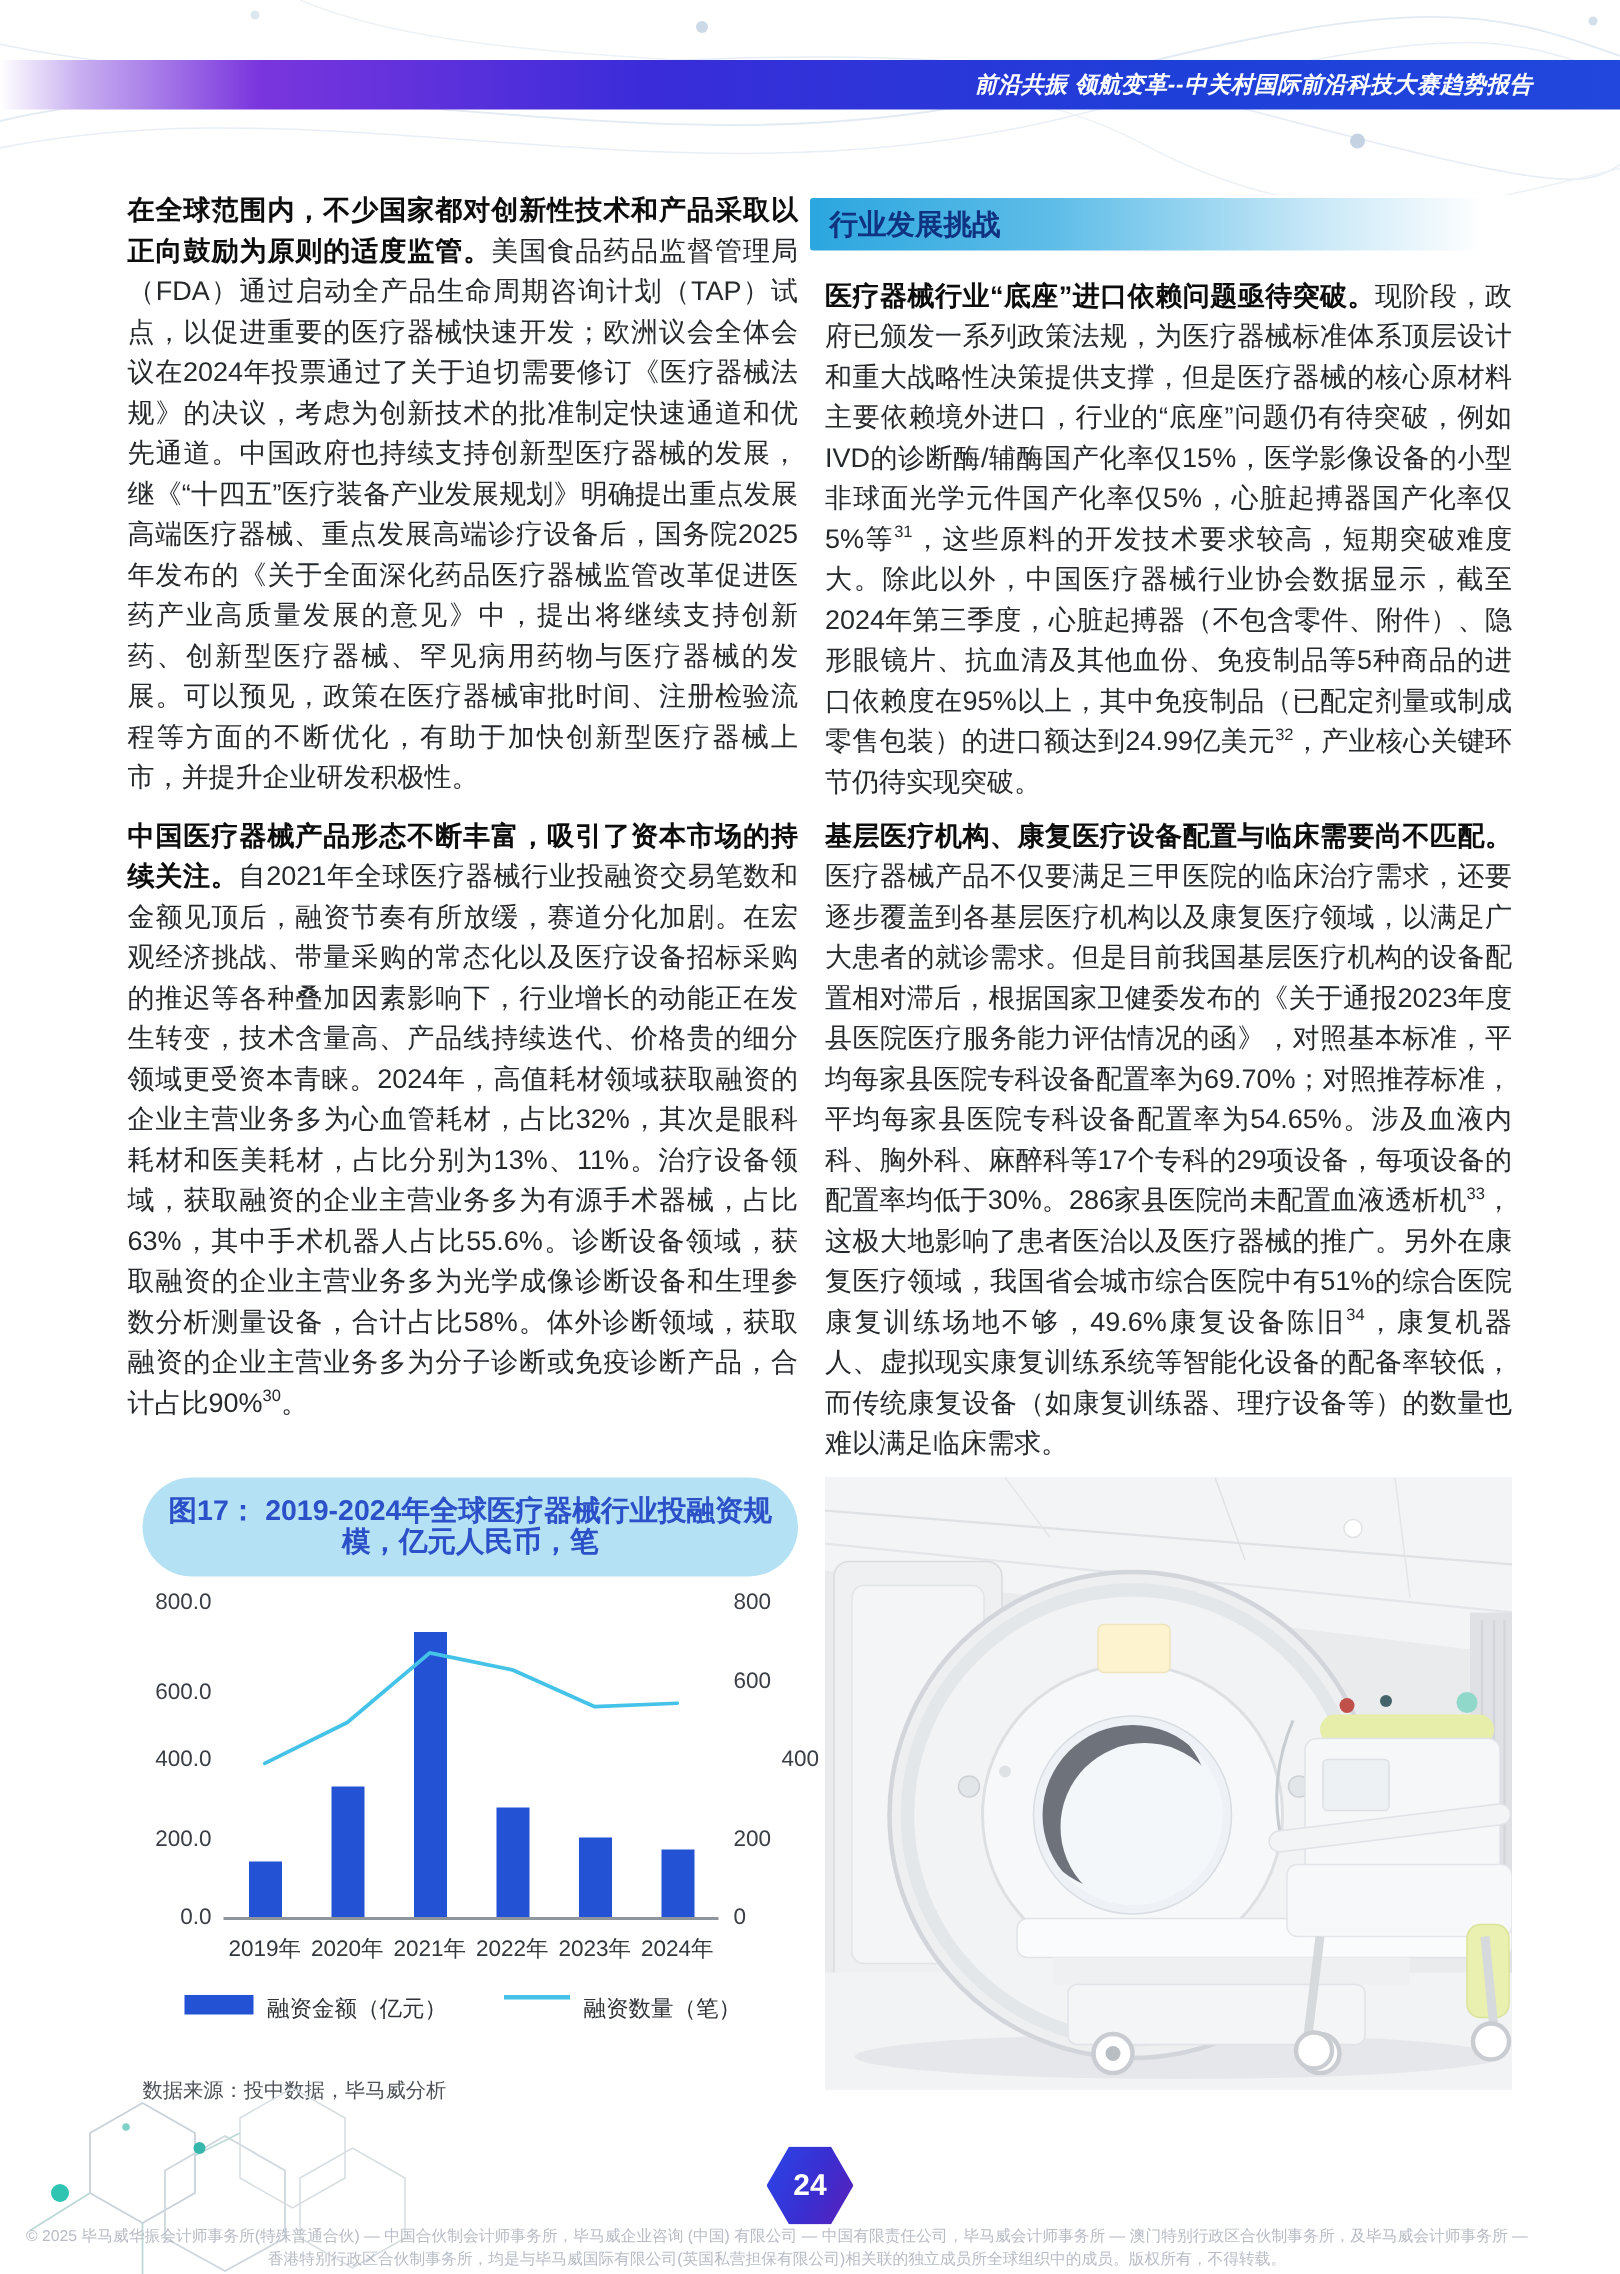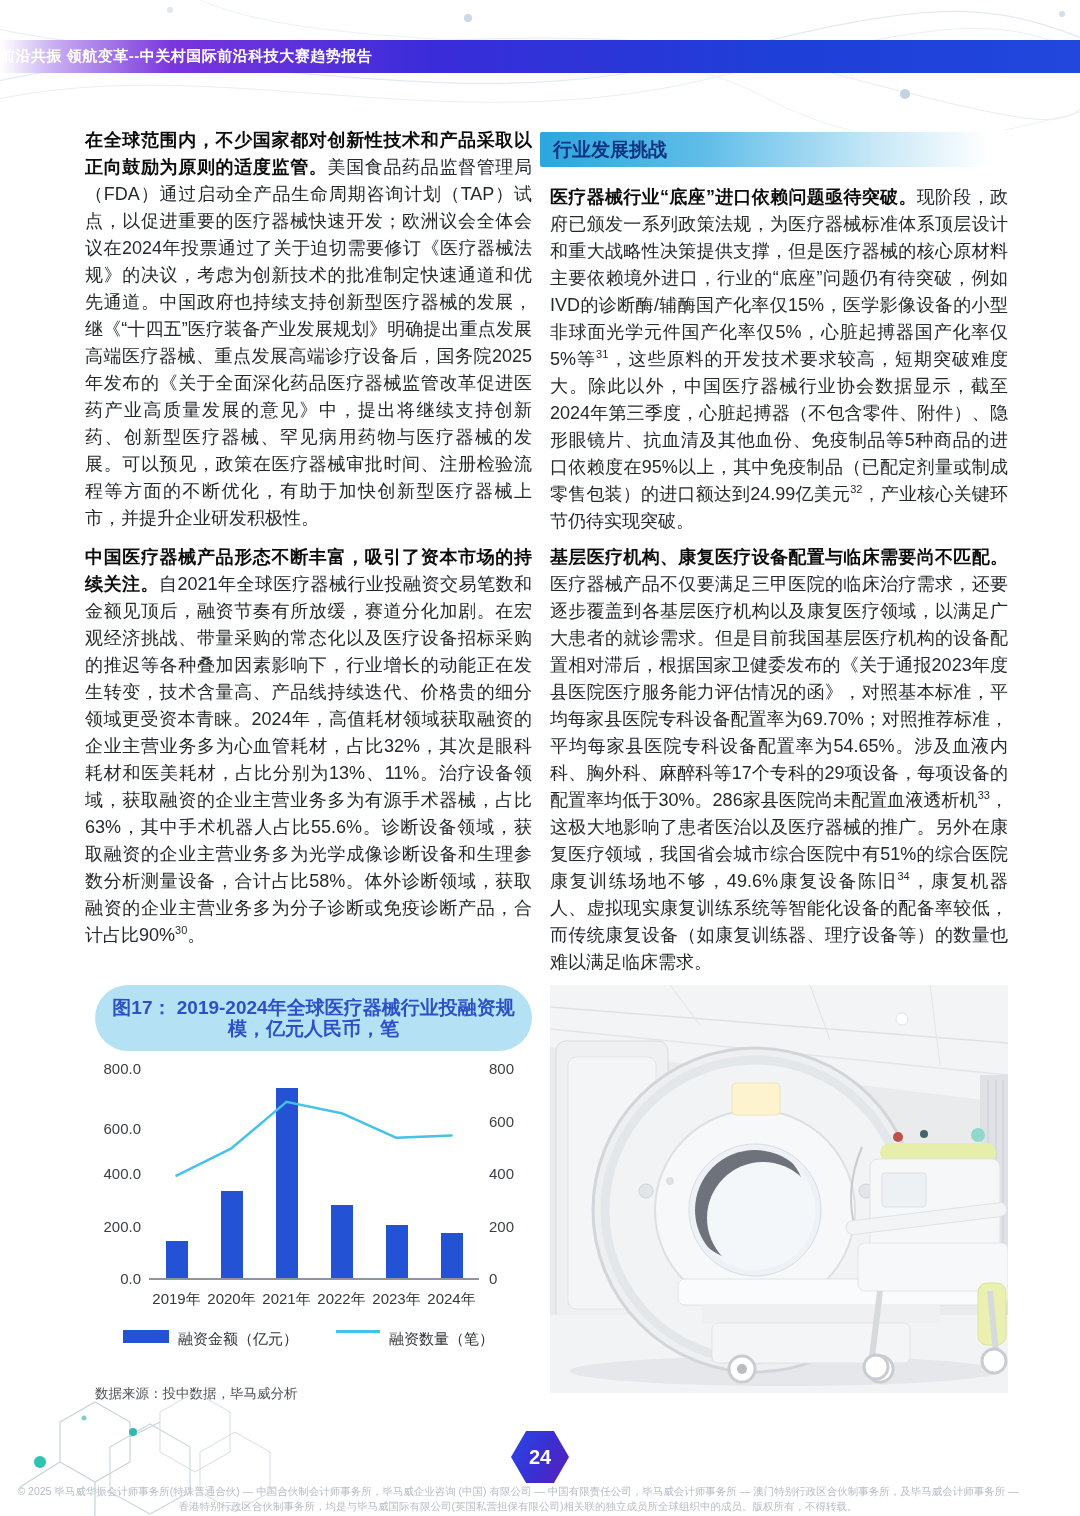--- a/index.html
+++ b/index.html
@@ -3,21 +3,21 @@
 <meta charset="utf-8">
 <style>
   html,body{margin:0;padding:0;background:#ffffff;}
   .page{position:relative;width:1080px;height:1516px;background:#ffffff;overflow:hidden;
         font-family:"Liberation Sans","DejaVu Sans",sans-serif;}
   
   .deco{position:absolute;pointer-events:none;}
   
   .header-band{position:absolute;top:40px;left:0;width:1080px;height:33px;
     background:linear-gradient(90deg,#ffffff 0%,#c7aef0 5%,#7a35dd 16%,#3a2cd9 40%,#1e3fd8 72%,#2147dd 100%);
-    display:flex;align-items:center;justify-content:flex-start;padding-right:58px;box-sizing:border-box;}
+    display:flex;align-items:center;justify-content:flex-end;padding-right:58px;box-sizing:border-box;font-style:italic;}
   .header-title{color:#ffffff;font-size:15px;font-weight:bold;letter-spacing:0.5px;}
   
   .body-text{position:absolute;margin:0;font-size:18px;line-height:27px;color:#26292c;
     text-align:justify;}
   .body-text b{color:#0d0d0d;}
   .body-text sup{font-size:11px;line-height:0;}
   .p-left1{left:85px;top:127px;width:447px;}
   .p-left2{left:85px;top:544px;width:447px;}
   .p-right1{left:550px;top:184px;width:458px;}
   .p-right2{left:550px;top:544px;width:458px;}
@@ -107,21 +107,21 @@
           <div class="bar" style="left: 181.5px; height: 73px; background: rgb(35, 83, 212);"></div>
           <div class="bar" style="left: 236.5px; height: 52.8px; background: rgb(35, 83, 212);"></div>
           <div class="bar" style="left: 291.5px; height: 45.1px; background: rgb(35, 83, 212);"></div>
           <svg width="330" height="210" class="line-overlay">
             <polyline points="27.5,107.6 82.5,80.3 137.5,33.9 192.5,45.2 247.5,69.8 302.5,67.5" fill="none" stroke="#45c2e8" stroke-width="2.5" stroke-linejoin="round" stroke-linecap="round"></polyline>
           </svg>
         </div>
       <div class="ticks right" id="right-ticks">
           <span style="top: 0px;">800</span>
           <span style="top: 52.5px;">600</span>
-          <span style="top: 105px;">400</span>
+          <span style="top: 105px; margin-left: 32px;">400</span>
           <span style="top: 157.5px;">200</span>
           <span style="top: 210px;">0</span>
         </div>
       <div class="x-labels" id="x-labels">
           <span>2019年</span>
           <span>2020年</span>
           <span>2021年</span>
           <span>2022年</span>
           <span>2023年</span>
           <span>2024年</span>

